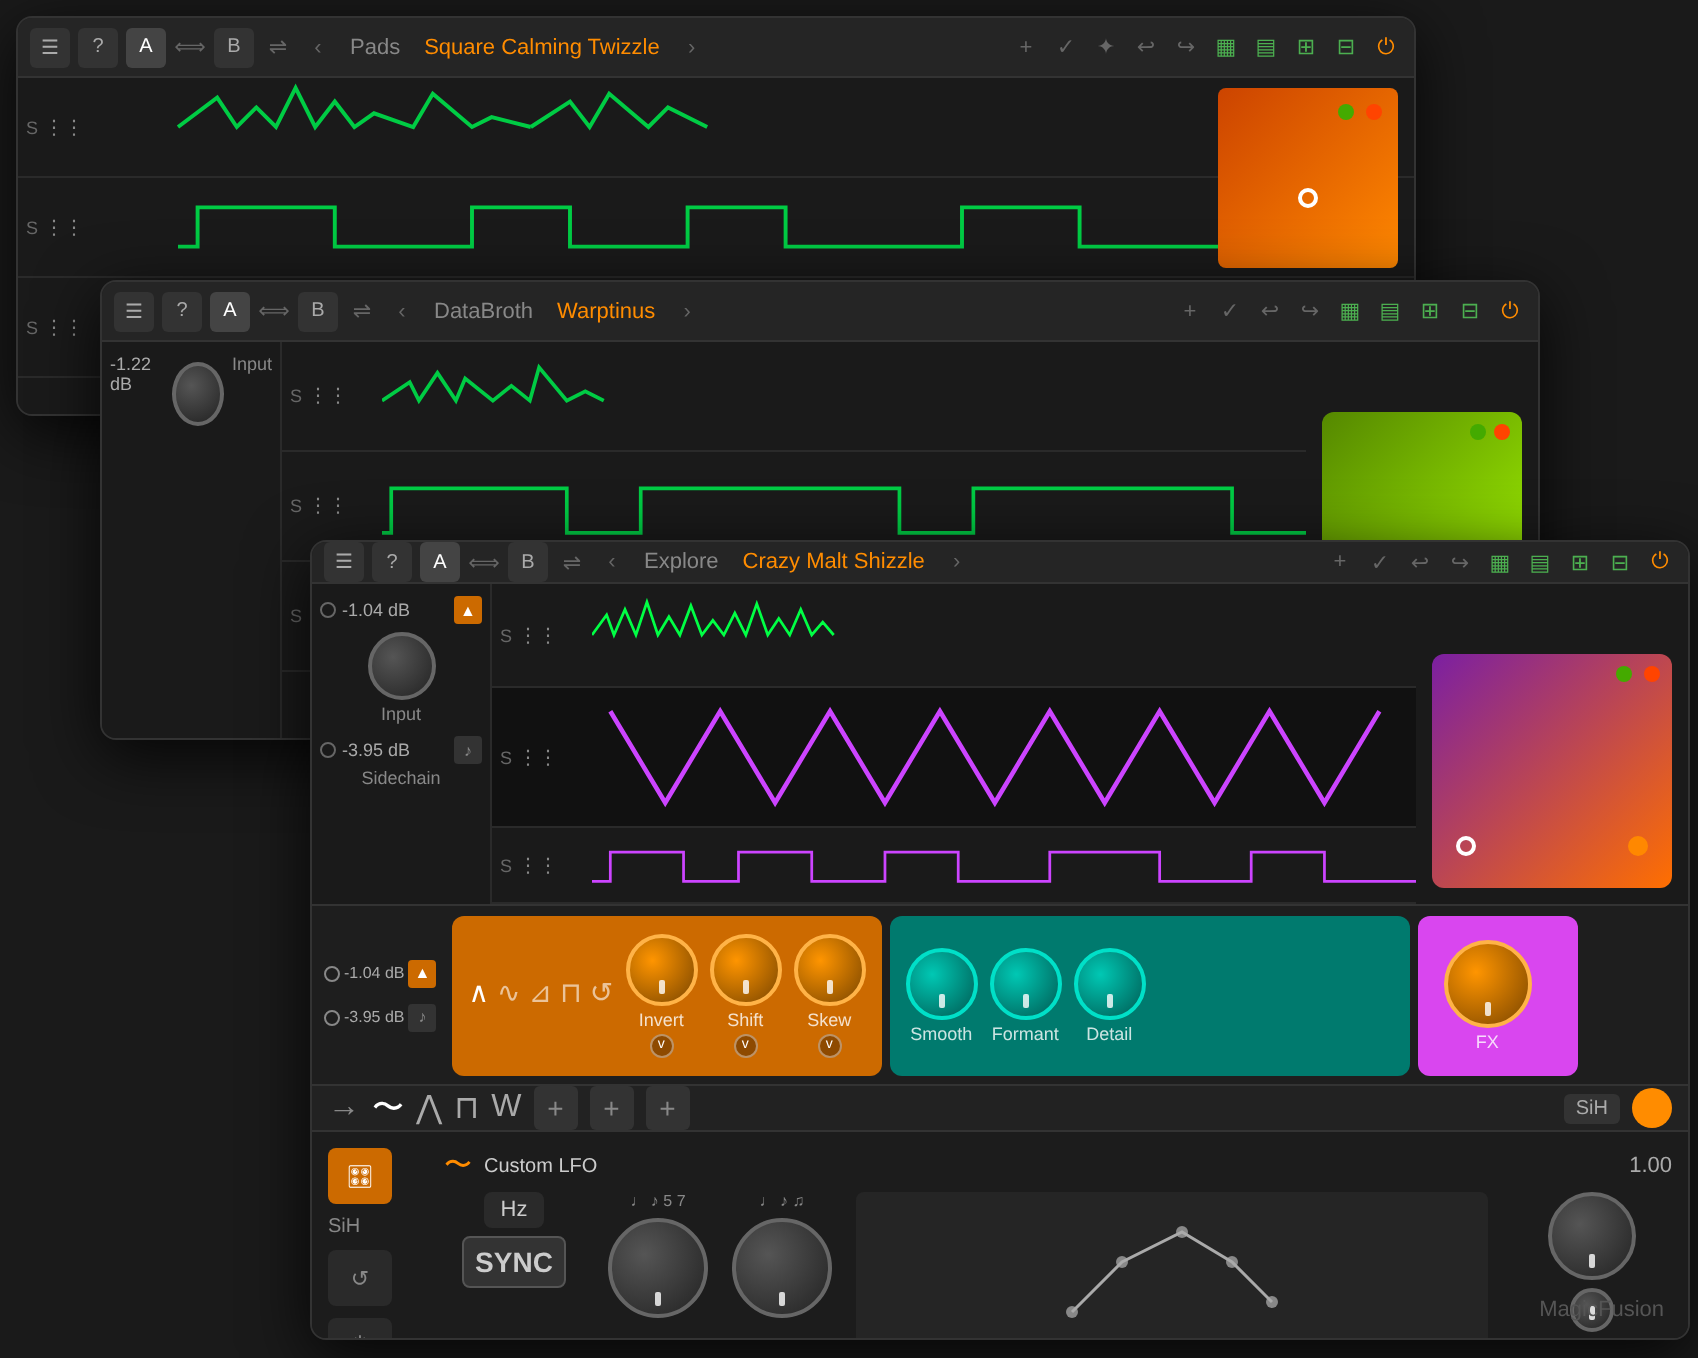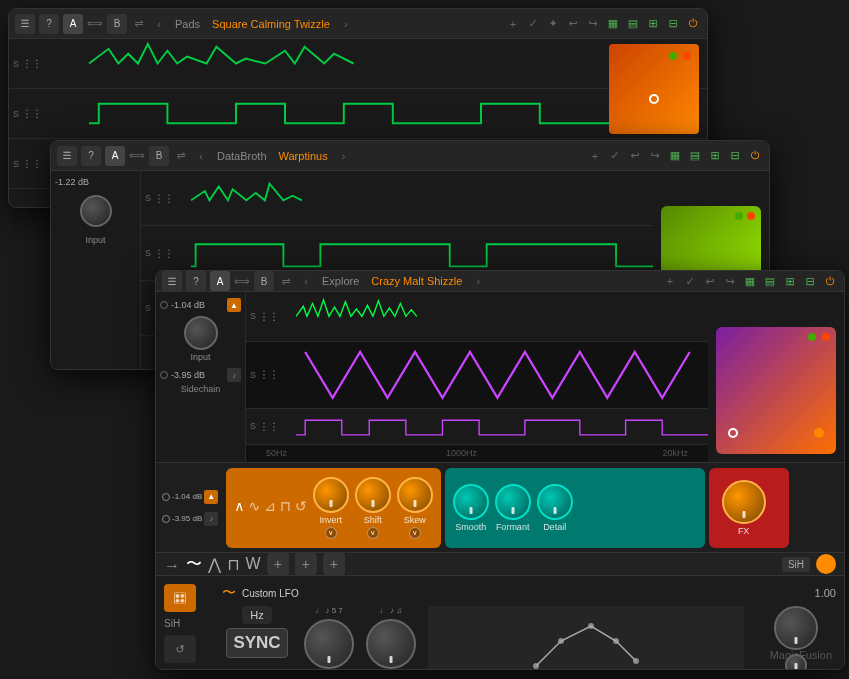--- a/index.html
+++ b/index.html
@@ -184,21 +184,21 @@
       background: #cc6a00;
       flex: 0 0 200px;
     }
 
     .knob-group-teal {
       background: #007a6e;
       flex: 0 0 260px;
     }
 
     .knob-group-orange2 {
-      background: #b91c1c;
+      background: #d946ef;
       flex: 0 0 80px;
       padding-left: 13px;
     }
 
     .knob-wrap {
       display: flex;
       flex-direction: column;
       align-items: center;
       gap: 2px;
     }
@@ -325,21 +325,21 @@
       color: #ccc;
       display: flex;
       align-items: flex-start;
       gap: 3px;
     }
 
     .sync-badge {
       background: #333;
       border-radius: 4px;
       padding: 4px 6px;
-      font-size: 17px;
+      font-size: 14px;
       font-weight: bold;
       color: #ccc;
       border: 1px solid #555;
       cursor: pointer;
     }
 
     .lfo-graph {
       flex: 1;
       background: #252525;
       border-radius: 4px;
@@ -503,21 +503,21 @@
     <div class="toolbar-icon">↩</div>
     <div class="toolbar-icon">↪</div>
     <div class="toolbar-icon green">▦</div>
     <div class="toolbar-icon green">▤</div>
     <div class="toolbar-icon green">⊞</div>
     <div class="toolbar-icon green">⊟</div>
     <div class="toolbar-icon orange">⏻</div>
   </div>
 
   <div style="display:flex; height: calc(100% - 30px); background:#1a1a1a; position:relative;">
-    <div style="width:90px; display:flex; flex-direction:column; border-right:1px solid #2a2a2a; padding:6px 4px; gap:4px;">
+    <div style="width:90px; display:flex; flex-direction:row; border-right:1px solid #2a2a2a; padding:6px 4px; gap:4px;">
       <div style="font-size:9px; color:#aaa;">-1.22 dB</div>
       <div style="width:32px; height:32px; border-radius:50%; background: radial-gradient(circle at 35% 35%, #555, #222); border:2px solid #666; margin:4px auto;"></div>
       <div style="font-size:9px; color:#888; text-align:center;">Input</div>
     </div>
     <div style="flex:1; display:flex; flex-direction:column;">
 
       <div class="lane" style="height:55px;">
         <div class="lane-controls">
           <span class="lane-s">S</span>
           <span class="lane-grid-icon">⋮⋮</span>
@@ -638,25 +638,20 @@
             <span class="lane-s">S</span>
             <span class="lane-grid-icon">⋮⋮</span>
           </div>
           <div class="lane-content">
             <svg class="wave" viewBox="0 0 450 38">
               <polyline points="0,28 10,28 10,12 50,12 50,28 80,28 80,12 120,12 120,28 160,28 160,12 200,12 200,28 250,28 250,12 310,12 310,28 360,28 360,12 400,12 400,28 450,28" stroke="#cc44ff" stroke-width="1.5" fill="none"></polyline>
             </svg>
           </div>
         </div>
 
-        <div style="position:relative; height:18px; background:#111;">
-          <span class="freq-label" style="left:20px;">50Hz</span>
-          <span class="freq-label" style="left:200px;">1000Hz</span>
-          <span class="freq-label" style="right:20px;">20kHz</span>
-        </div>
       </div>
 
       <div style="width:120px; margin:35px 8px 8px; border-radius:6px; background:linear-gradient(135deg, #7b1fa2, #ff6f00); position:relative; flex-shrink:0;">
         <div style="position:absolute; top:6px; right:6px; width:8px; height:8px; border-radius:50%; background:#ff4400;"></div>
         <div style="position:absolute; top:6px; right:20px; width:8px; height:8px; border-radius:50%; background:#44aa00;"></div>
         <div style="position:absolute; bottom:16px; left:12px; width:10px; height:10px; border-radius:50%; border:2px solid #fff;"></div>
         <div style="position:absolute; bottom:16px; right:12px; width:10px; height:10px; border-radius:50%; background:#ff8800;"></div>
       </div>
     </div>
 

